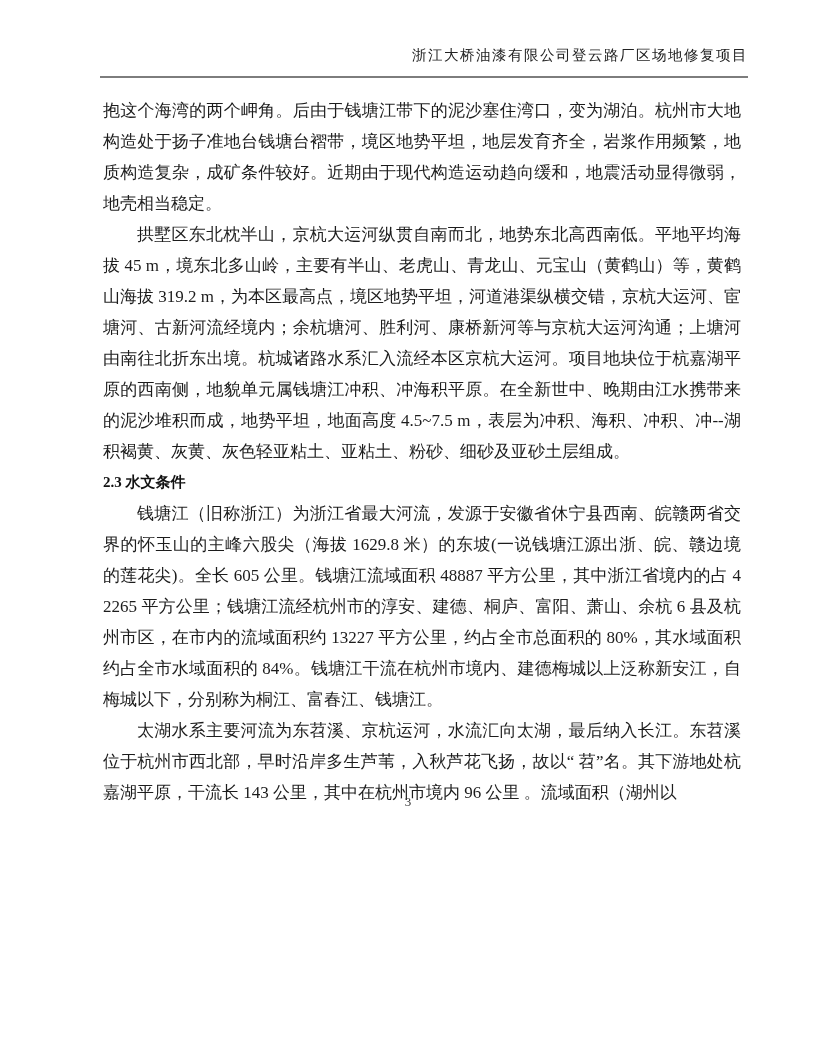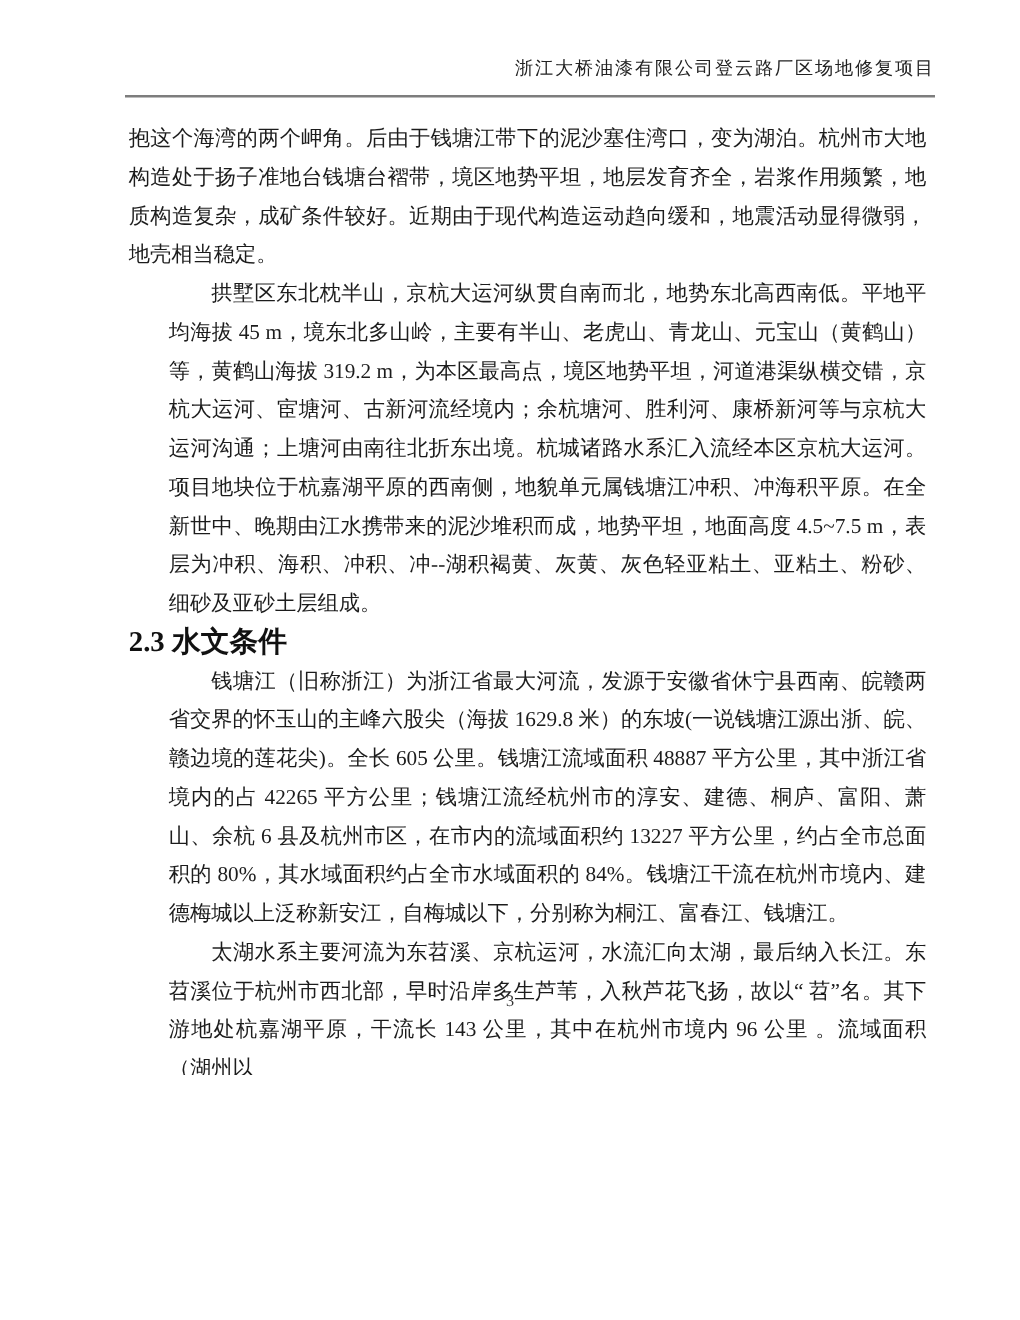--- a/index.html
+++ b/index.html
@@ -48,25 +48,24 @@
     text-align: justify;
     text-justify: inter-character;
     color: #1c1c1c;
   }
   .para {
     margin: 0;
     word-break: break-all;
   }
   .para.indent {
     text-indent: 2em;
-    margin-left: 32px;
   }
   .section-heading {
     margin: 0;
-    font-size: 23px;
+    font-size: 15px;
     line-height: 31px;
     font-weight: bold;
     color: #111111;
   }
   
   .footer {
     position: absolute;
     bottom: 50px;
     left: 0;
     width: 100%;

